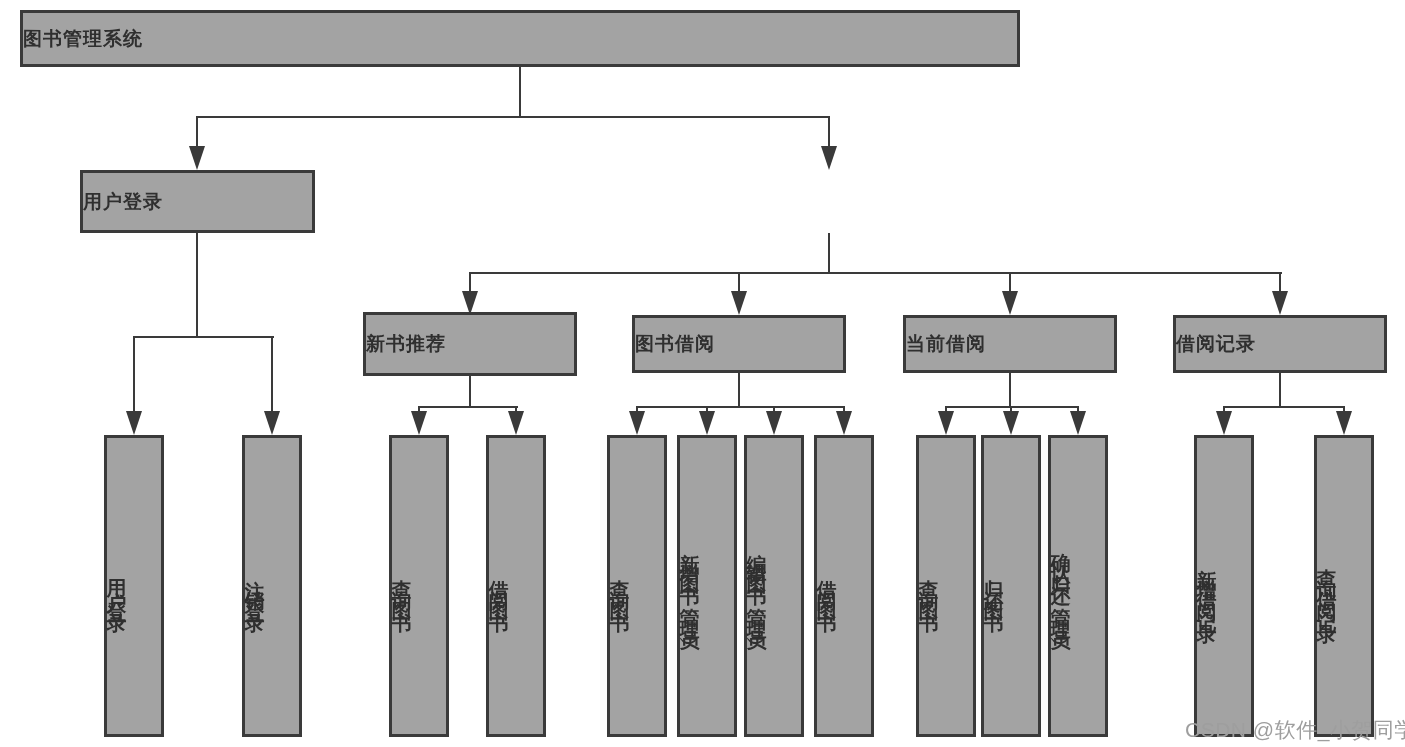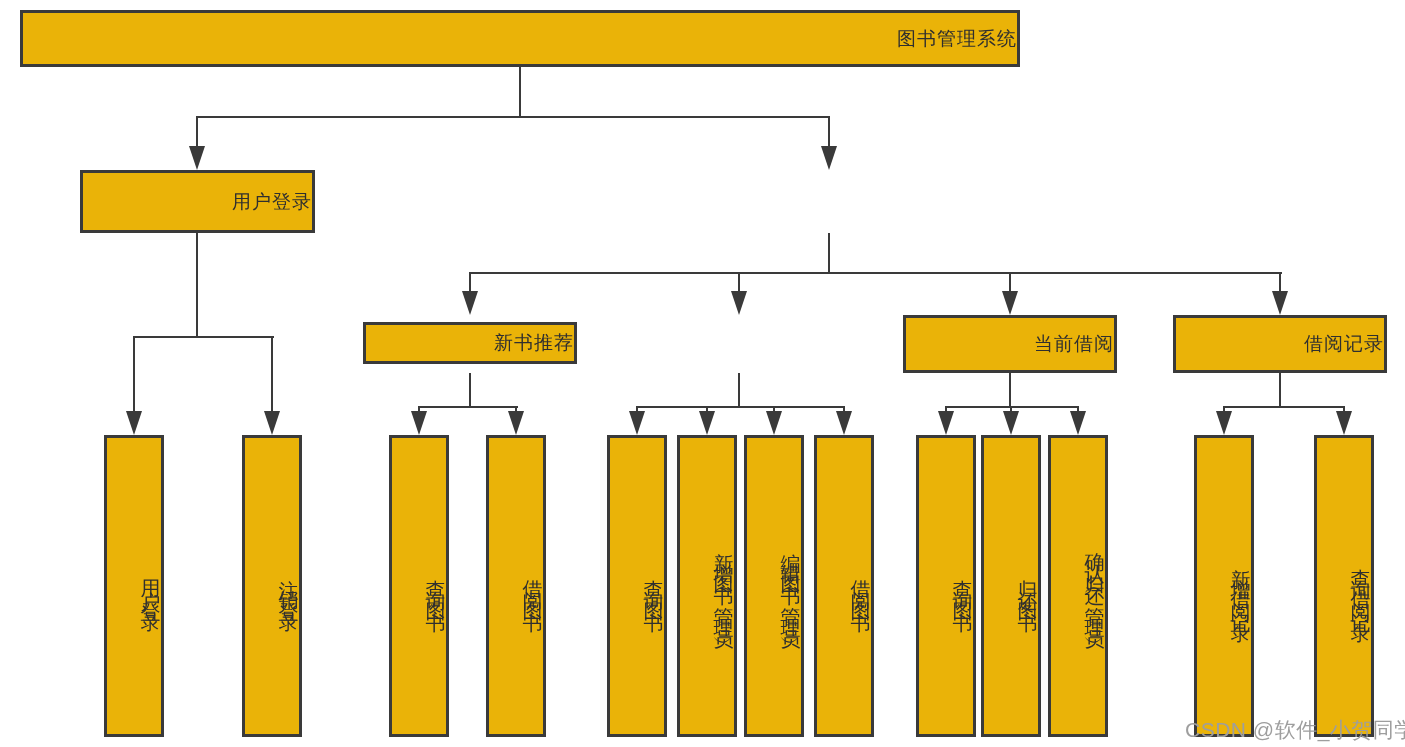--- a/index.html
+++ b/index.html
@@ -12,26 +12,27 @@
     width:1405px;height:747px;
     background:#ffffff;
     font-family:"Liberation Sans","DejaVu Sans",sans-serif;
     color:var(--text);
     overflow:hidden;
   }
   .node{
     position:absolute;
     box-sizing:border-box;
     border:3px solid var(--line);
-    background:#eab308;
+    background:#a3a3a3;
     display:flex;
     align-items:center;
-    justify-content:flex-end;
+    justify-content:flex-start;
     font-size:19px;
     letter-spacing:1px;
+    font-weight:bold;
   }
   .leaf{
     top:435px;
     width:60px;
     height:302px;
   }
   .vtext{
     writing-mode:vertical-rl;
     text-orientation:mixed;
     letter-spacing:11px;
@@ -70,24 +71,27 @@
 
   <div class="node" style="left:20px;top:10px;width:1000px;height:57px">
     <span>图书管理系统</span>
   </div>
 
   <div class="node" style="left:80px;top:170px;width:235px;height:63px">
     <span>用户登录</span>
   </div>
 
 
-  <div class="node" style="left:363px;top:322px;width:214px;height:42px">
+  <div class="node" style="left:363px;top:312px;width:214px;height:64px">
     <span>新书推荐</span>
   </div>
 
+  <div class="node" style="left:632px;top:315px;width:214px;height:58px">
+    <span>图书借阅</span>
+  </div>
 
   <div class="node" style="left:903px;top:315px;width:214px;height:58px">
     <span>当前借阅</span>
   </div>
 
   <div class="node" style="left:1173px;top:315px;width:214px;height:58px">
     <span>借阅记录</span>
   </div>
 
   <div class="node leaf" style="left:104px">

